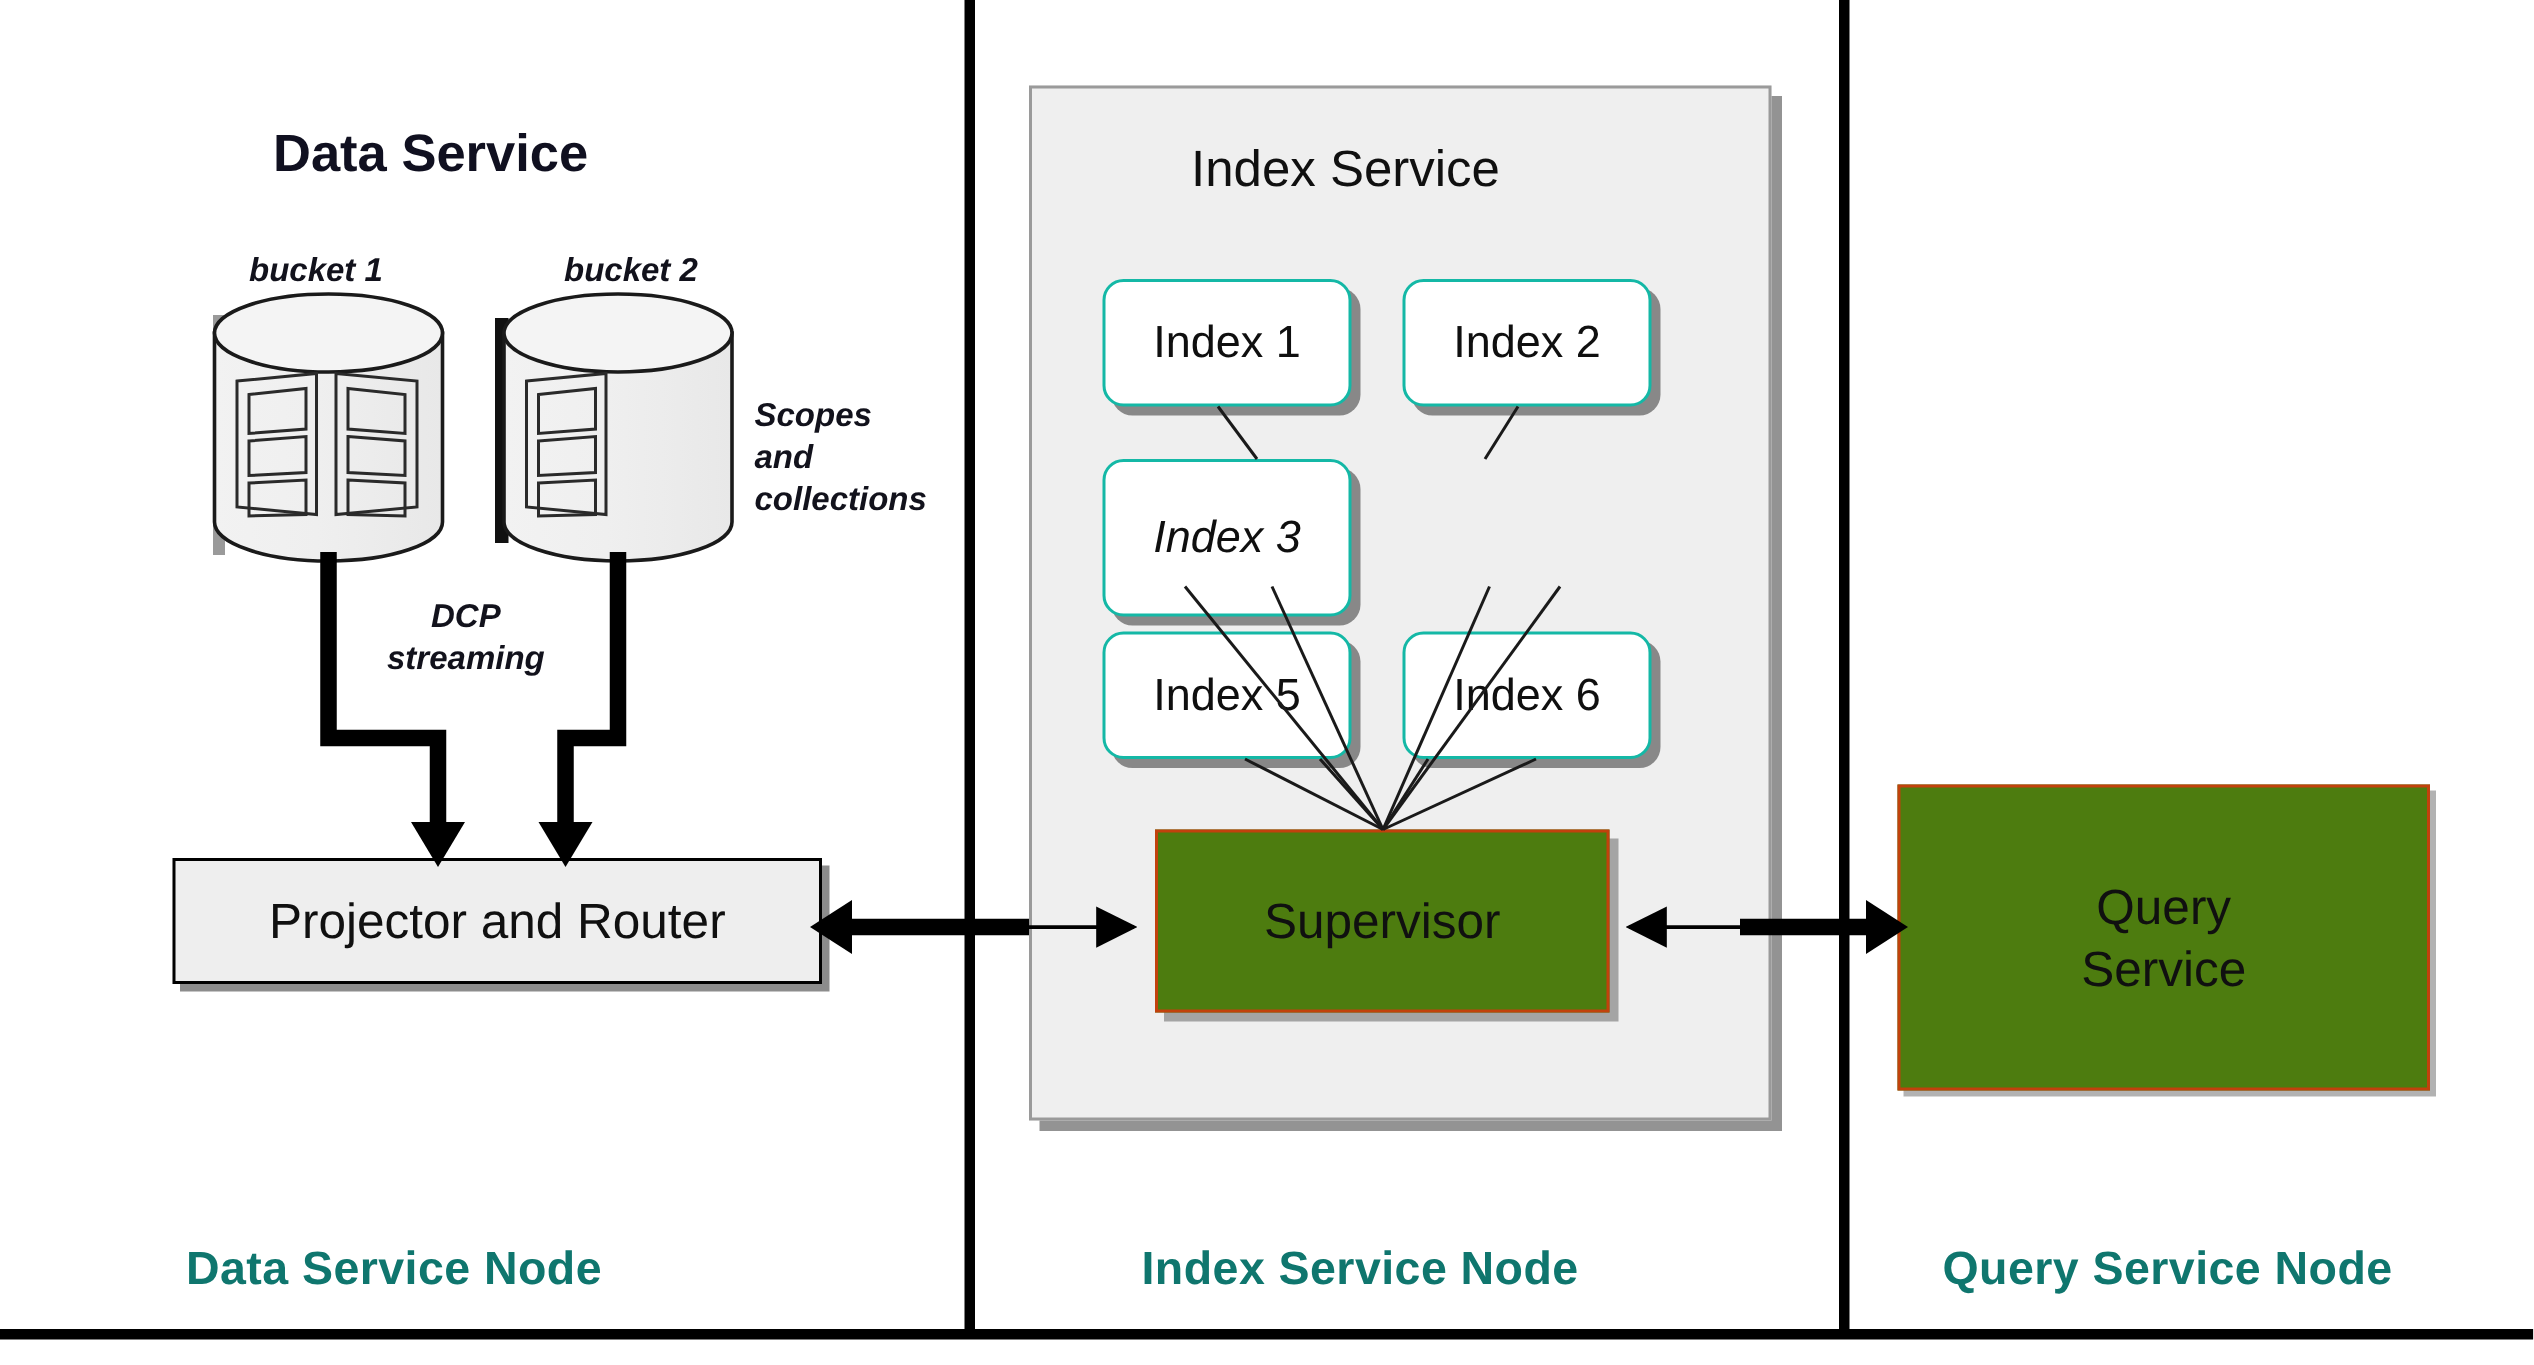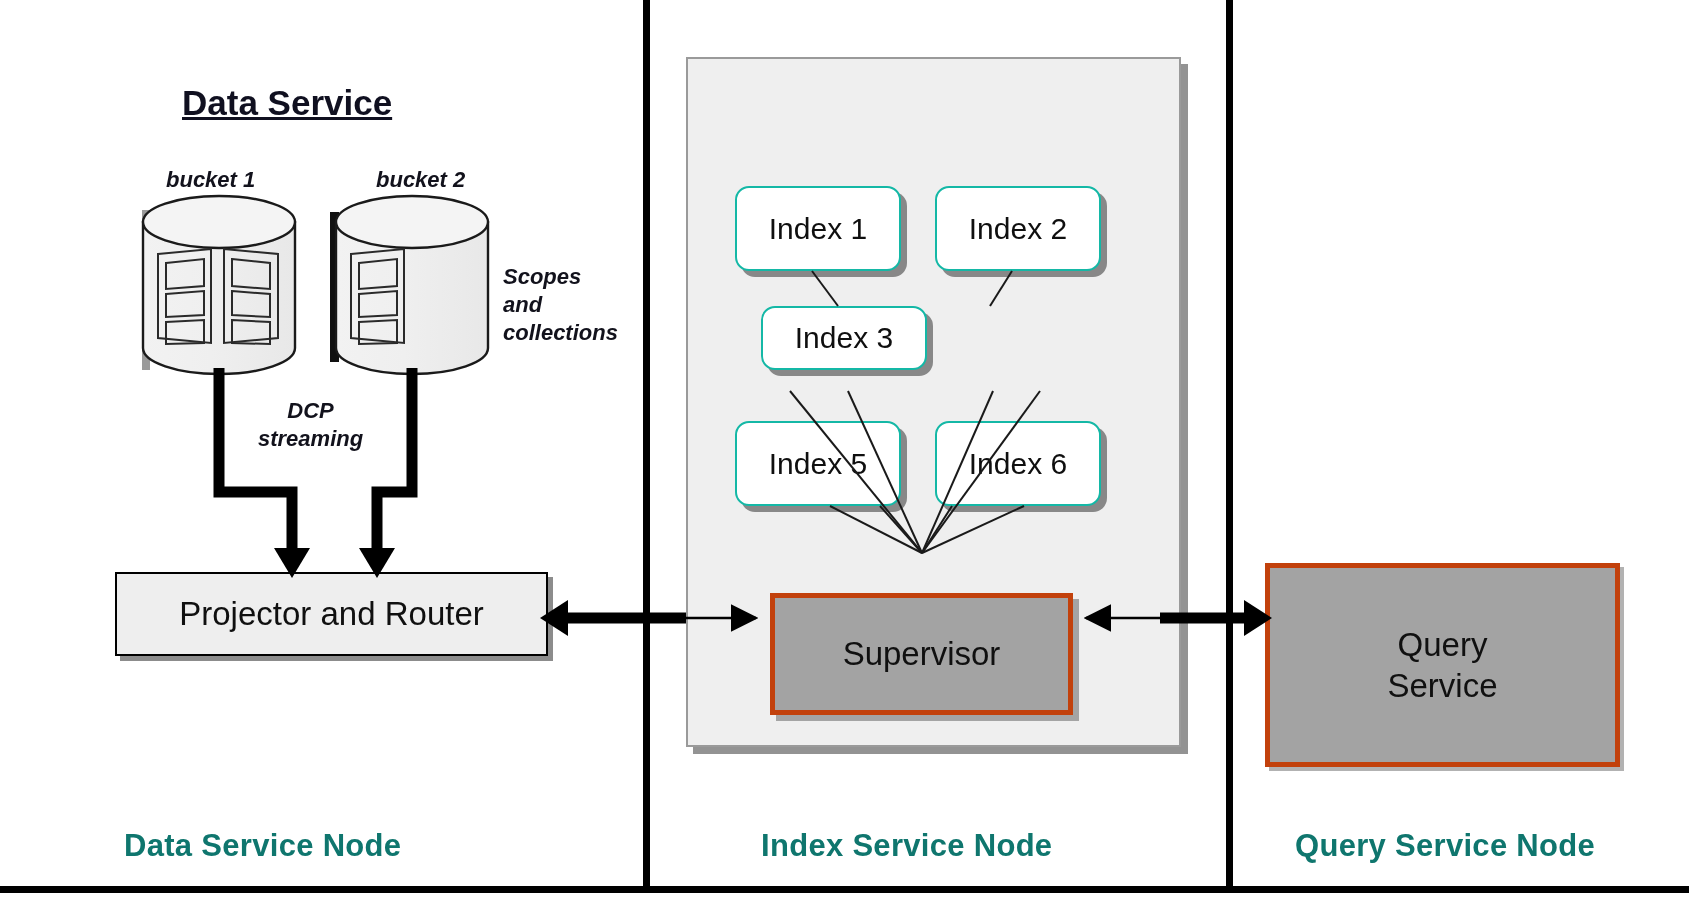--- a/index.html
+++ b/index.html
@@ -41,21 +41,20 @@
     color: #0f766e;
     white-space: nowrap;
     letter-spacing: 0.3px;
   }
   .section-title {
     position: absolute;
     font-size: 35px;
     font-weight: bold;
     color: #101020;
     white-space: nowrap;
-    text-decoration: underline;
   }
   .plain-title {
     position: absolute;
     font-size: 34px;
     color: #101010;
     white-space: nowrap;
   }
   .italic-label {
     position: absolute;
     font-size: 22px;
@@ -70,29 +69,28 @@
     background: #eeeeee;
     border: 2px solid #000000;
     box-shadow: 5px 5px 0 0 rgba(120,120,120,0.85);
     box-sizing: border-box;
     display: flex;
     align-items: center;
     justify-content: center;
   }
   .box-white {
     position: absolute;
-    background: #a3a3a3;
-    border: 5px solid #c2410c;
+    background: #4d7c0f;
+    border: 2px solid #c2410c;
     box-shadow: 6px 6px 0 0 rgba(150,150,150,0.85);
     box-sizing: border-box;
     display: flex;
     align-items: center;
     justify-content: center;
     text-align: center;
-    margin-top: 40px;
   }
   .box-white.no-shadow {
     box-shadow: 4px 4px 0 0 rgba(170,170,170,0.9);
   }
   .box-text {
     font-size: 33px;
     color: #101010;
     line-height: 1.25;
   }
   
@@ -161,28 +159,29 @@
   </div>
 
   <div class="box-gray" style="left:115px; top:572px; width:433px; height:84px;">
     <span class="box-text">Projector and Router</span>
   </div>
 
   <div class="node-label" style="left:124px; top:828px;">Data Service Node</div>
 
   <div id="index-panel" style="left:686px; top:57px; width:495px; height:690px;"></div>
 
+  <div class="plain-title" style="left:794px; top:94px;">Index Service</div>
 
   <div class="index-card" style="left:735px; top:186px; width:166px; height:85px;">
     <span>Index 1</span>
   </div>
   <div class="index-card" style="left:935px; top:186px; width:166px; height:85px;">
     <span>Index 2</span>
   </div>
-  <div class="index-card" style="left:761px; top:306px; width:166px; height:64px;">
+  <div class="index-card" style="left:735px; top:306px; width:166px; height:105px;font-style:italic;">
     <span>Index 3</span>
   </div>
   <div class="index-card" style="left:735px; top:421px; width:166px; height:85px;">
     <span>Index 5</span>
   </div>
   <div class="index-card" style="left:935px; top:421px; width:166px; height:85px;">
     <span>Index 6</span>
   </div>
 
   <div class="box-white" style="left:770px; top:553px; width:303px; height:122px;">

